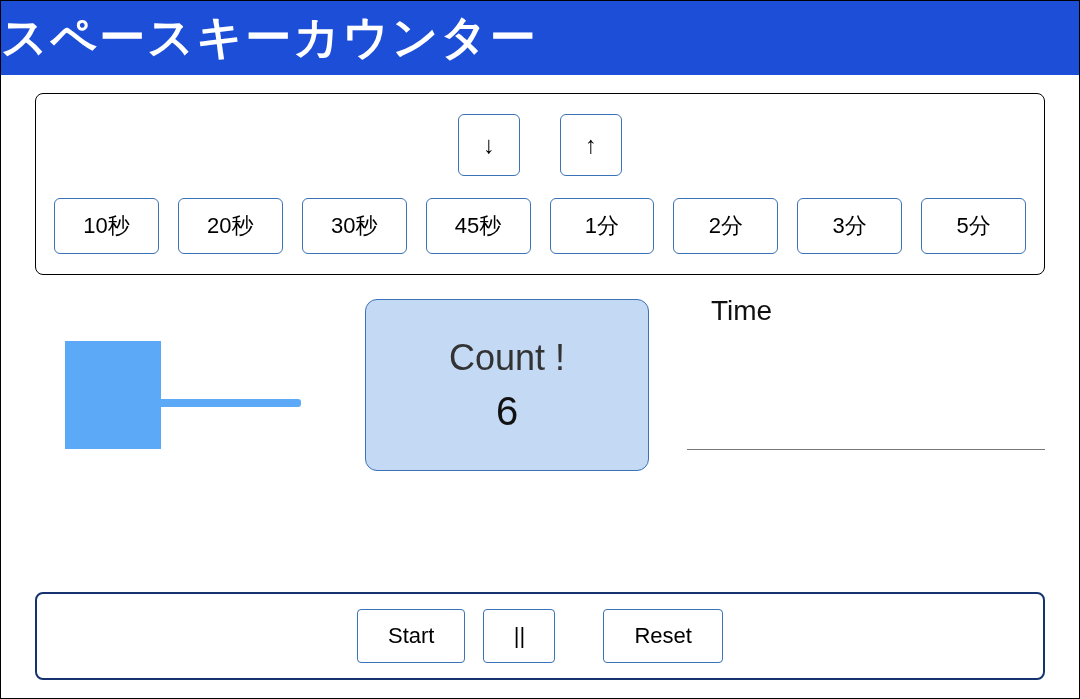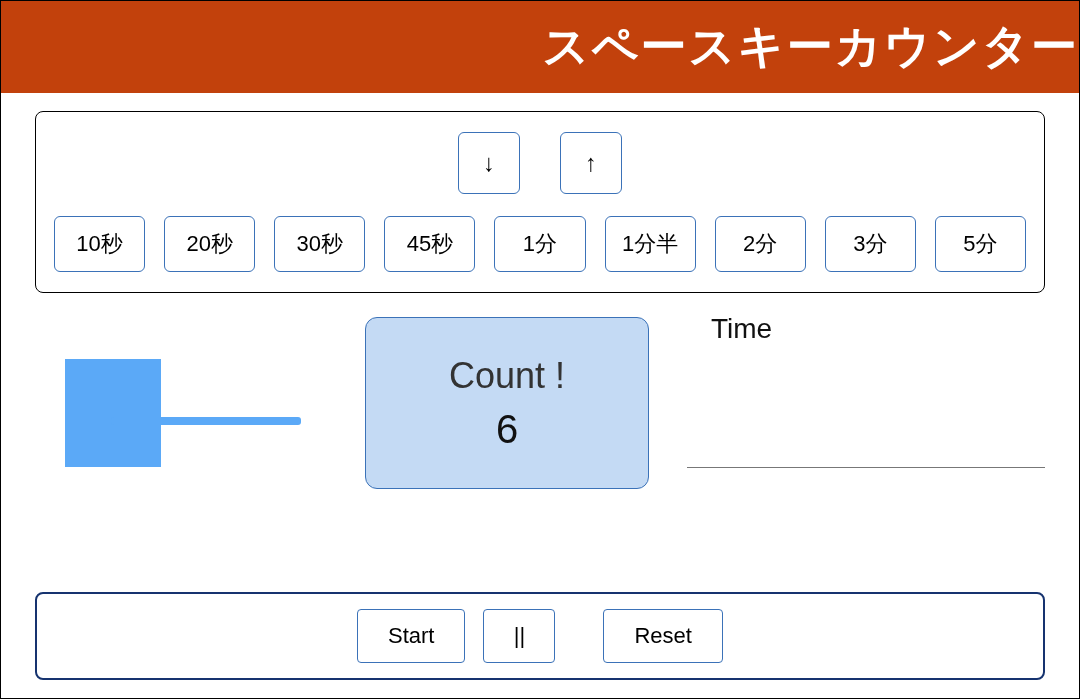--- a/index.html
+++ b/index.html
@@ -13,25 +13,25 @@
     background: #fff;
   }
   .app {
     width: 1080px;
     height: 699px;
     position: relative;
     border: 1px solid #000;
   }
   .title-bar {
     width: 100%;
-    height: 92px;
-    background: #c2410c;
-    display: flex;
-    align-items: center;
-    justify-content: flex-end;
+    height: 74px;
+    background: #1d4ed8;
+    display: flex;
+    align-items: center;
+    justify-content: flex-start;
   }
   .title-bar h1 {
     margin: 0;
     color: #fff;
     font-size: 46px;
     font-weight: 700;
     letter-spacing: 2px;
   }
 
   .time-panel {
@@ -207,21 +207,20 @@
       <div class="arrow-btn">
         <span>↑</span>
       </div>
     </div>
     <div class="presets">
       <div class="preset-btn">10秒</div>
       <div class="preset-btn">20秒</div>
       <div class="preset-btn">30秒</div>
       <div class="preset-btn">45秒</div>
       <div class="preset-btn">1分</div>
-      <div class="preset-btn">1分半</div>
       <div class="preset-btn">2分</div>
       <div class="preset-btn">3分</div>
       <div class="preset-btn">5分</div>
     </div>
   </div>
 
   <div class="mid-row">
     <div class="wpm-box">
       <div class="wpm-square"></div>
       <div class="wpm-stripe"></div>

